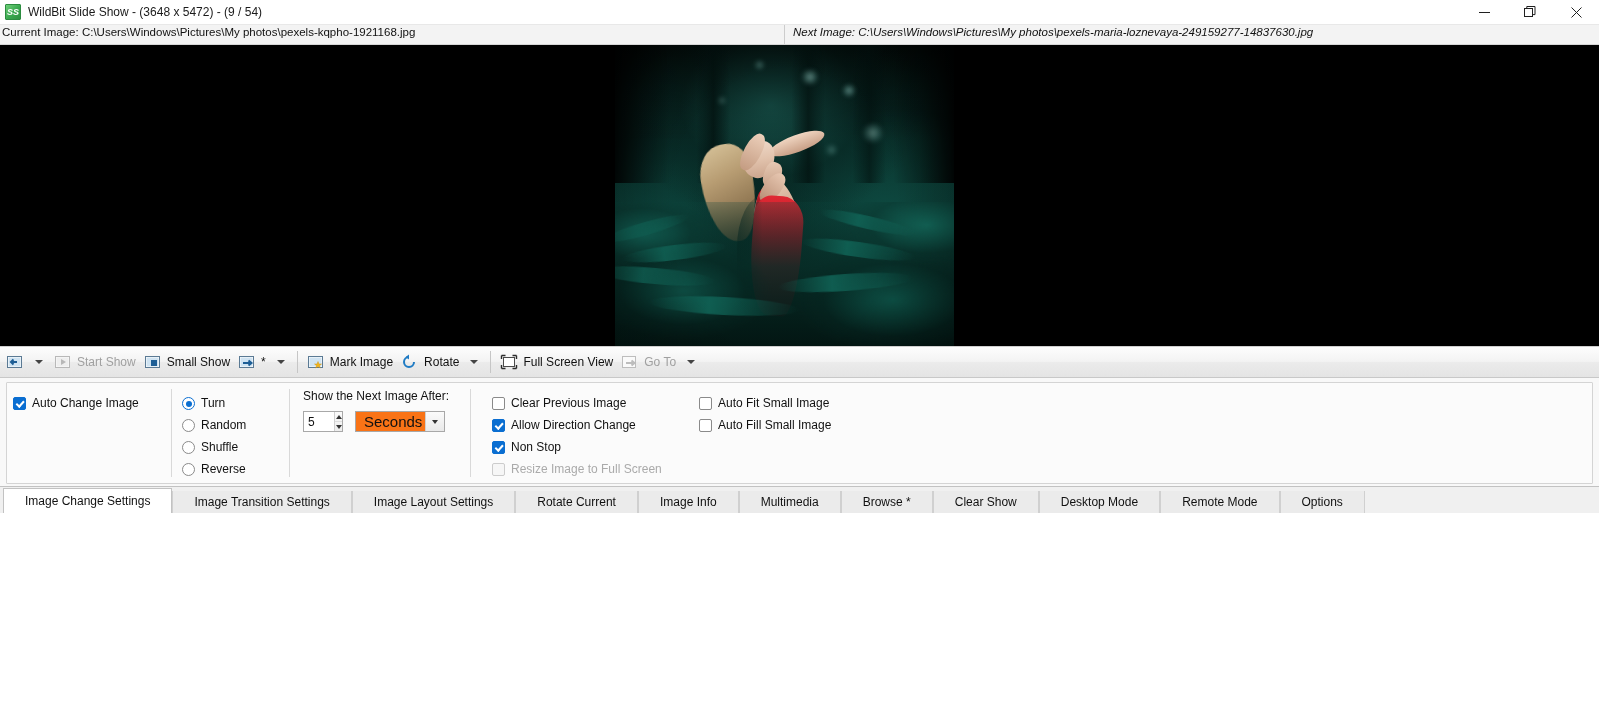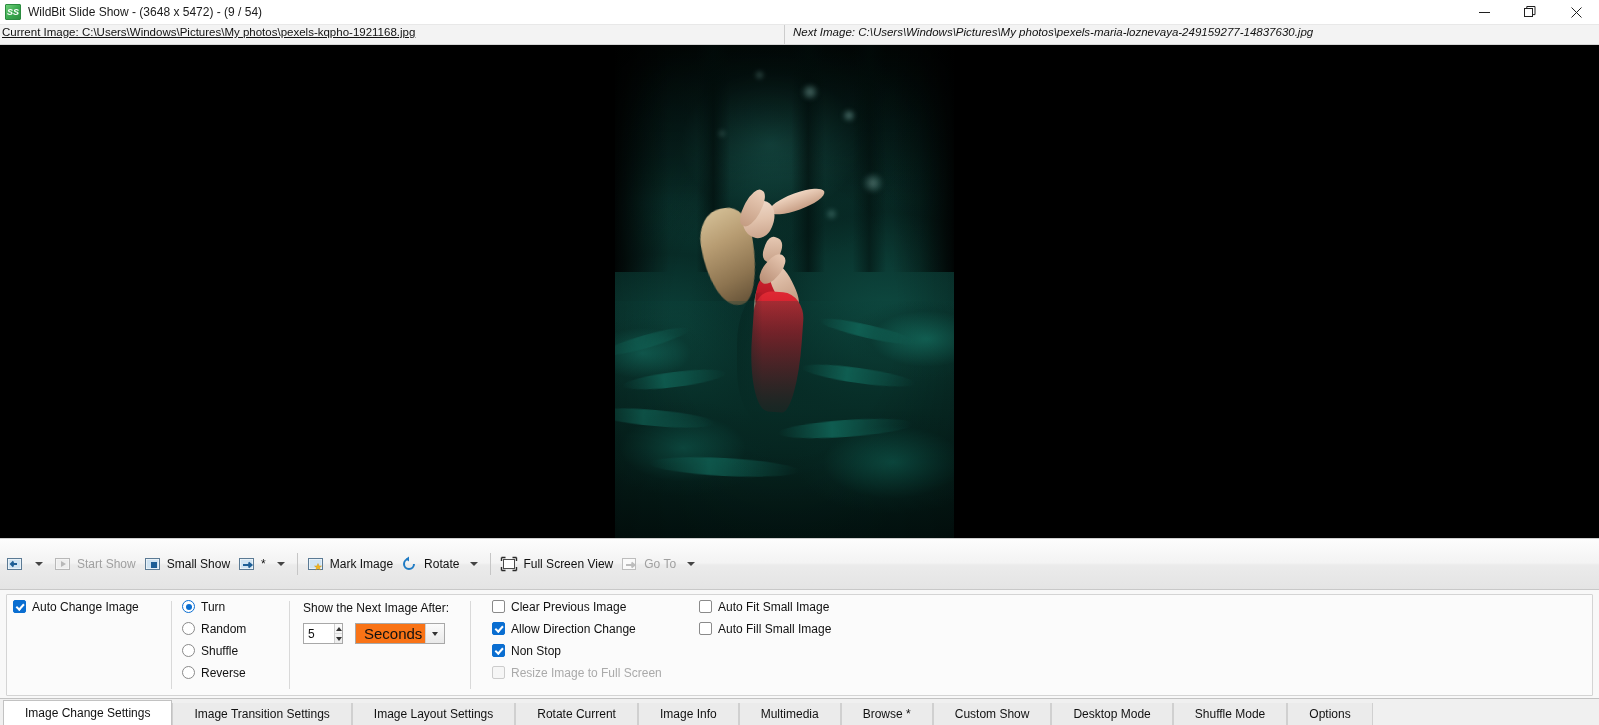--- a/index.html
+++ b/index.html
@@ -4,21 +4,21 @@
 <style>
   html, body {
     margin: 0; padding: 0;
     width: 1599px; height: 725px;
     overflow: hidden;
     background: #ffffff;
     font-family: "Liberation Sans", sans-serif;
   }
   #app {
     position: relative;
-    width: 1599px; height: 725px;
+    width: 1599px; height: 513px;
     display: flex; flex-direction: column;
     background: #ffffff;
   }
 
   
   .titlebar {
     height: 24px; min-height: 24px;
     background: #ffffff;
     display: flex; align-items: center;
     border-bottom: 1px solid #e8e8e8;
@@ -56,21 +56,20 @@
     height: 19px; min-height: 19px;
     background: #f3f3f3;
     border-bottom: 1px solid #d6d6d6;
     display: flex; align-items: center;
     position: relative;
     font-size: 11.5px; color: #111111;
   }
   .path-current {
     position: absolute; left: 2px; top: 1px;
     white-space: nowrap;
-    text-decoration: underline;
   }
   .path-next {
     position: absolute; left: 793px; top: 1px;
     white-space: nowrap;
     font-style: italic;
   }
   .path-sep {
     position: absolute; left: 784px; top: 0;
     width: 1px; height: 19px; background: #cccccc;
   }
@@ -219,21 +218,21 @@
     pointer-events: none;
   }
 
   
   .toolbar {
     height: 30px; min-height: 30px;
     background: linear-gradient(180deg,#fdfdfd 0%,#f3f3f3 48%,#ebebeb 52%,#e4e4e4 100%);
     border-top: 1px solid #cfcfcf;
     border-bottom: 1px solid #c8c8c8;
     display: flex; align-items: center;
-    padding: 10px 2px;
+    padding: 0 2px;
     font-size: 12px; color: #111111;
   }
   .tb-item {
     display: flex; align-items: center;
     height: 26px;
     padding: 0 4px;
     gap: 5px;
     white-space: nowrap;
     color: #111111;
   }
@@ -265,21 +264,21 @@
     border: 1px solid #d4d4d4;
     border-radius: 1px;
     background: #fbfbfb;
   }
   .vsep {
     position: absolute; top: 6px; bottom: 6px;
     width: 1px; background: #d9d9d9;
   }
   .col { position: absolute; }
   .chk-row, .rad-row {
-    display: flex; align-items: flex-start;
+    display: flex; align-items: flex-end;
     gap: 6px; height: 22px;
     font-size: 12px; color: #111111;
     white-space: nowrap;
   }
   .chk-row.disabled, .rad-row.disabled { color: #aaaaaa; }
   .cbox {
     width: 13px; height: 13px;
     border: 1px solid #8a8a8a;
     background: #ffffff;
     border-radius: 2px;
@@ -656,19 +655,19 @@
   </div>
 
   <div class="tabbar">
     <div class="tab active">Image Change Settings</div>
     <div class="tab">Image Transition Settings</div>
     <div class="tab">Image Layout Settings</div>
     <div class="tab">Rotate Current</div>
     <div class="tab">Image Info</div>
     <div class="tab">Multimedia</div>
     <div class="tab">Browse *</div>
-    <div class="tab">Custom Show</div>
+    <div class="tab">Clear Show</div>
     <div class="tab">Desktop Mode</div>
-    <div class="tab">Shuffle Mode</div>
+    <div class="tab">Remote Mode</div>
     <div class="tab">Options</div>
   </div>
 
 </div>
 
 </body></html>

